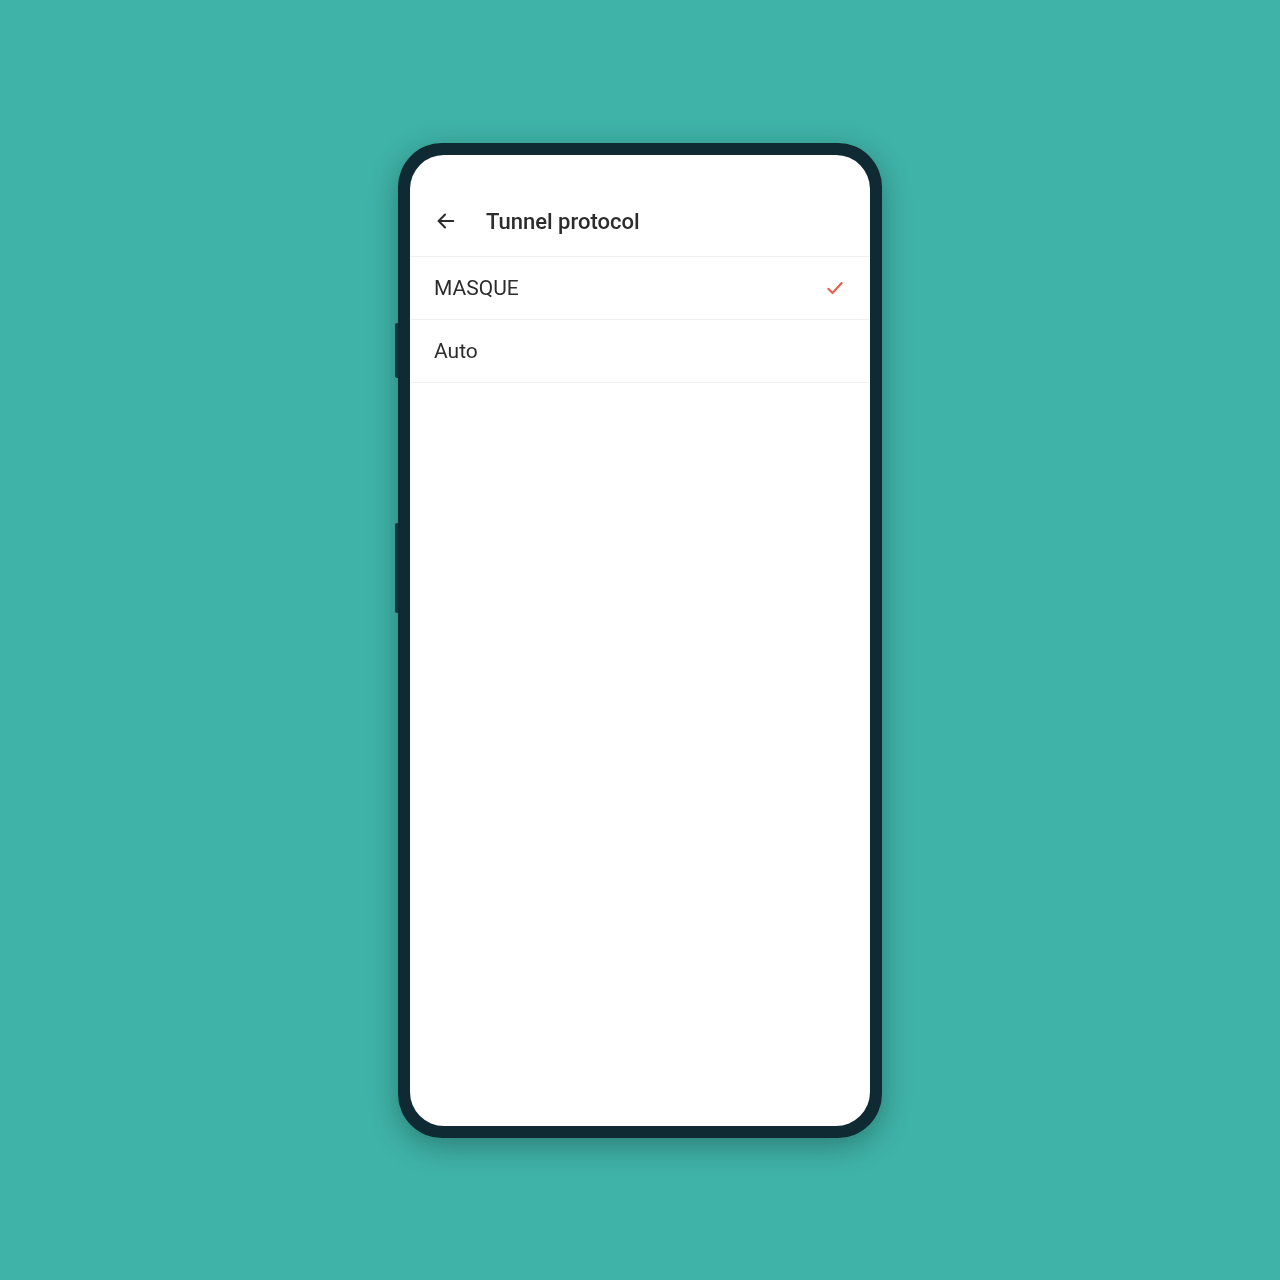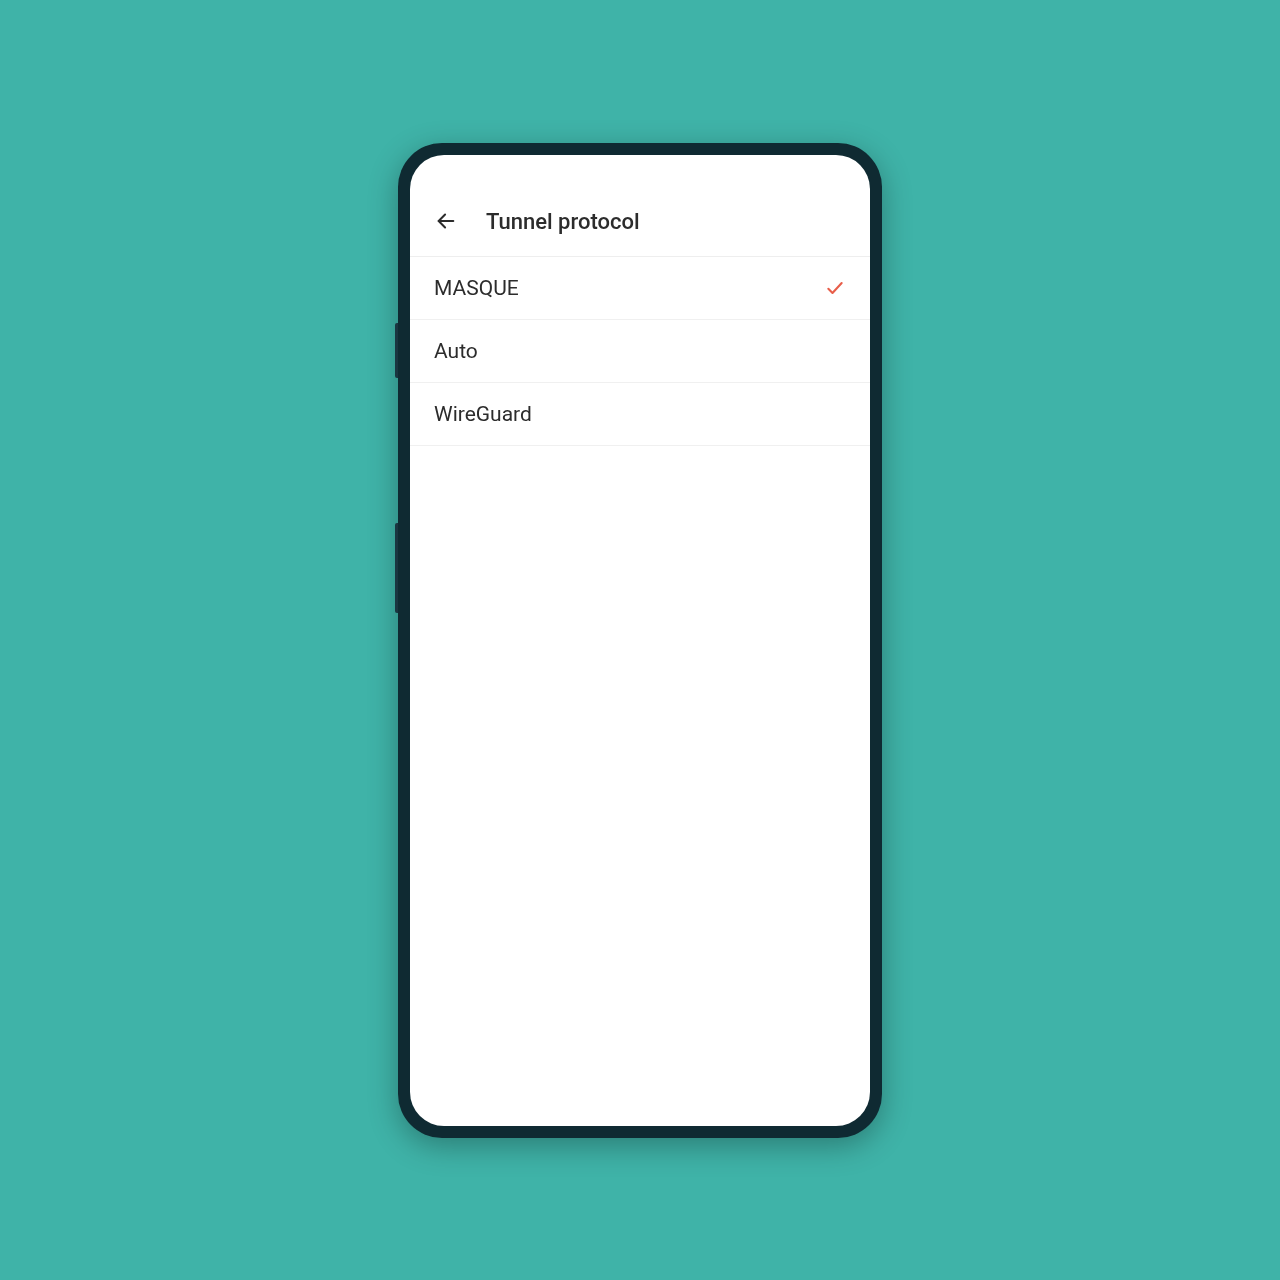--- a/index.html
+++ b/index.html
@@ -147,23 +147,15 @@
 
     <div class="list-item">
       <span class="list-item-label">Auto</span>
       <span class="check-icon hidden">
         <svg viewBox="0 0 24 24" fill="none" stroke="#e85e4a" stroke-width="2.5" stroke-linecap="round" stroke-linejoin="round">
           <polyline points="4 13 9 18 20 6"></polyline>
         </svg>
       </span>
     </div>
 
-    <div class="list-item">
-      <span class="list-item-label">WireGuard</span>
-      <span class="check-icon hidden">
-        <svg viewBox="0 0 24 24" fill="none" stroke="#e85e4a" stroke-width="2.5" stroke-linecap="round" stroke-linejoin="round">
-          <polyline points="4 13 9 18 20 6"></polyline>
-        </svg>
-      </span>
-    </div>
 
   </div>
 </div>
 
 </body></html>

